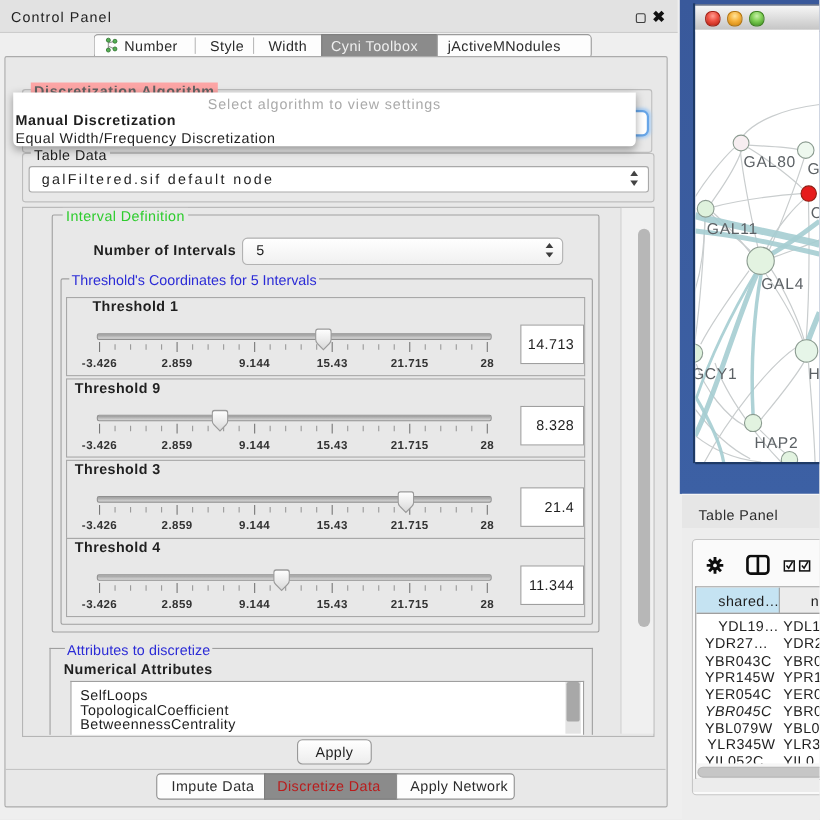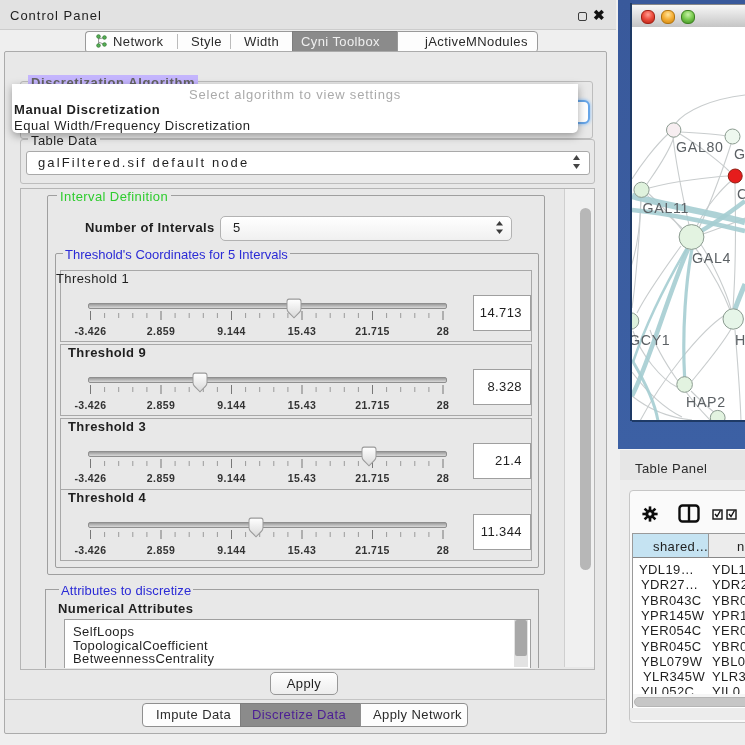--- a/index.html
+++ b/index.html
@@ -22,33 +22,33 @@
   <div class="abs" style="left:91.5px;top:3px;width:1px;height:15px;background:#bbb;"></div>
   <div class="abs" style="left:145px;top:3px;width:1px;height:15px;background:#bbb;"></div>
 
   <svg class="abs" style="left:10px;top:2px;" width="13" height="16" viewBox="0 0 13 16">
     <path d="M3.5 3.5 L3.5 12.5 M3.5 6 L9.5 4.5 M3.5 9 L9.5 11.5" stroke="#9a9a9a" stroke-width="1" fill="none"></path>
     <circle cx="3.5" cy="3.5" r="1.8" fill="#55b055" stroke="#347834" stroke-width="0.8"></circle>
     <circle cx="9.5" cy="4.5" r="1.8" fill="#55b055" stroke="#347834" stroke-width="0.8"></circle>
     <circle cx="3.5" cy="12.5" r="1.8" fill="#55b055" stroke="#347834" stroke-width="0.8"></circle>
     <circle cx="9.5" cy="11.5" r="1.8" fill="#55b055" stroke="#347834" stroke-width="0.8"></circle>
   </svg>
-  <div class="abs t13" style="left:28px;top:3px;font-weight:500;color:#2b2b2b;">Network</div>
+  <div class="abs t13" style="left:28px;top:3px;font-weight:500;color:#2b2b2b;">Number</div>
   <div class="abs t13" style="left:106px;top:3px;font-weight:500;color:#2b2b2b;">Style</div>
   <div class="abs t13" style="left:159px;top:3px;font-weight:500;color:#2b2b2b;">Width</div>
   <div class="abs" style="left:207px;top:0;width:105px;height:20px;background:#8b8b8b;border:1px solid #7e7e7e;"></div>
   <div class="abs t13" style="left:216px;top:3px;font-weight:500;color:#efefef;">Cyni Toolbox</div>
   <div class="abs" style="left:312px;top:0;width:139px;height:20px;background:#fdfdfd;border:1px solid #9a9a9a;border-radius:0 4px 4px 0;"></div>
-  <div class="abs t13" style="left:340px;top:3px;font-weight:500;color:#2b2b2b;">jActiveMNodules</div>
+  <div class="abs t13" style="left:322px;top:3px;font-weight:500;color:#2b2b2b;">jActiveMNodules</div>
 </div>
 
 <div class="abs" style="left:4px;top:51px;width:601px;height:681px;background:#e8e8e8;border:1px solid #ababab;border-radius:2px;"></div>
 
 <div class="abs" style="left:20px;top:81px;width:571px;height:56px;border:1px solid #bdbdbd;border-radius:3px;"></div>
-<div class="abs t13" style="left:28px;top:75px;background:#c4b5fd;padding:0 3px;font-weight:bold;color:#636363;letter-spacing:0.6px;">Discretization Algorithm</div>
+<div class="abs t13" style="left:28px;top:75px;background:#fca5a5;padding:0 3px;font-weight:bold;color:#636363;letter-spacing:0.6px;">Discretization Algorithm</div>
 
 <div class="abs" style="left:545px;top:100px;width:41px;height:20px;background:#fff;border:2px solid #67a5e7;border-radius:6px;box-shadow:0 0 3px 1px #a9cdf2;"></div>
 
 <div class="abs" style="left:20px;top:139px;width:573px;height:43px;border:1px solid #bdbdbd;border-radius:3px;"></div>
 <div class="abs t13" style="left:28px;top:133px;background:#e8e8e8;padding:0 3px;">Table Data</div>
 <div class="abs" style="left:26px;top:151px;width:562px;height:22px;background:#fff;border:1px solid #a9a9a9;border-radius:3px;"></div>
 <div class="abs t13" style="left:38px;top:155px;letter-spacing:2.1px;">galFiltered.sif default node</div>
 <svg class="abs" style="left:572px;top:155px;" width="9" height="14" viewBox="0 0 9 14">
   <path d="M4.5 0 L8 5 L1 5 Z" fill="#444"></path>
     <path d="M4.5 14 L8 9 L1 9 Z" fill="#444"></path>
@@ -64,21 +64,21 @@
 <div class="abs t13" style="left:233px;top:220px;">5</div>
 <svg class="abs" style="left:495px;top:221px;" width="9" height="13" viewBox="0 0 9 13">
   <path d="M4.5 0 L8 4.5 L1 4.5 Z" fill="#3c3c3c"></path>
     <path d="M4.5 13 L8 8.5 L1 8.5 Z" fill="#3c3c3c"></path>
 </svg>
 
 <div class="abs" style="left:55px;top:253px;width:482px;height:313px;border:1px solid #9f9f9f;border-radius:2px;"></div>
 <div class="abs t13" style="left:63px;top:247px;background:#e8e8e8;padding:0 2px;color:#2b2bd6;letter-spacing:0;">Threshold's Coordinates for 5 Intervals</div>
 
 <div class="abs" style="left:60px;top:270.0px;width:470px;height:70px;border:1px solid #a8a8a8;background:#e8e8e8;"></div>
-<div class="abs t13" style="left:56px;top:271.0px;font-weight:normal;">Threshold 1</div>
+<div class="abs t13" style="left:84px;top:271.0px;font-weight:bold;">Threshold 1</div>
 <div class="abs" style="left:88px;top:303.0px;width:357px;height:4px;background:linear-gradient(#9b9b9b,#d9d9d9);border:1px solid #8f8f8f;border-radius:2px;"></div>
 <svg class="abs" style="left:0;top:311.0px;" width="460" height="10" viewBox="0 0 460 10">
     <line x1="90.5" y1="0" x2="90.5" y2="9" stroke="#777" stroke-width="1"></line>
     <line x1="104.6" y1="2" x2="104.6" y2="7" stroke="#9a9a9a" stroke-width="1"></line>
     <line x1="118.7" y1="2" x2="118.7" y2="7" stroke="#9a9a9a" stroke-width="1"></line>
     <line x1="132.8" y1="2" x2="132.8" y2="7" stroke="#9a9a9a" stroke-width="1"></line>
     <line x1="146.9" y1="2" x2="146.9" y2="7" stroke="#9a9a9a" stroke-width="1"></line>
     <line x1="161.0" y1="0" x2="161.0" y2="9" stroke="#777" stroke-width="1"></line>
     <line x1="175.1" y1="2" x2="175.1" y2="7" stroke="#9a9a9a" stroke-width="1"></line>
     <line x1="189.2" y1="2" x2="189.2" y2="7" stroke="#9a9a9a" stroke-width="1"></line>
@@ -281,21 +281,21 @@
 
 <div class="abs" style="left:270px;top:672px;width:66px;height:21px;background:linear-gradient(#ffffff,#ededed);border:1px solid #989898;border-radius:5px;text-align:center;">
   <span class="t13" style="line-height:21px;">Apply</span></div>
 
 <div class="abs" style="left:5px;top:699px;width:600px;height:1px;background:#c4c4c4;"></div>
 
 <div id="bottabs" class="abs" style="left:142px;top:703px;height:22px;">
   <div class="abs" style="left:0;top:0;width:98px;height:22px;background:#fdfdfd;border:1px solid #8f8f8f;border-radius:4px 0 0 4px;"></div>
   <div class="abs t13" style="left:14px;top:4px;font-weight:500;color:#2b2b2b;">Impute Data</div>
   <div class="abs" style="left:98px;top:0;width:120px;height:22px;background:#8b8b8b;border:1px solid #7e7e7e;"></div>
-  <div class="abs t13" style="left:110px;top:4px;font-weight:500;color:#4c1d95;">Discretize Data</div>
+  <div class="abs t13" style="left:110px;top:4px;font-weight:500;color:#b91c1c;">Discretize Data</div>
   <div class="abs" style="left:218px;top:0;width:106px;height:22px;background:#fdfdfd;border:1px solid #8f8f8f;border-radius:0 4px 4px 0;"></div>
   <div class="abs t13" style="left:231px;top:4px;font-weight:500;color:#2b2b2b;">Apply Network</div>
 </div>
 
 <div class="abs" style="left:12px;top:84px;width:566px;height:49px;background:#fff;border-radius:0 0 5px 5px;
      box-shadow:0 3px 8px rgba(0,0,0,0.35);"></div>
 <div class="abs t13" style="left:0;top:87px;width:590px;text-align:center;color:#aaaaaa;letter-spacing:0.8px;">Select algorithm to view settings</div>
 <div class="abs t13" style="left:14px;top:102px;font-weight:bold;letter-spacing:0.6px;">Manual Discretization</div>
 <div class="abs t13" style="left:14px;top:118px;letter-spacing:0.55px;">Equal Width/Frequency Discretization</div>
 
@@ -405,31 +405,31 @@
 
 <div class="abs" style="left:632px;top:533px;width:113px;height:174px;background:#fff;border:1px solid #9a9a9a;border-right:none;overflow:hidden;">
   <div class="abs" style="left:0;top:0;width:75px;height:23px;background:#c5e3f2;border-right:1px solid #999;"></div>
   <div class="abs" style="left:76px;top:0;width:40px;height:23px;background:#ececec;"></div>
   <div class="abs" style="left:0;top:23px;width:113px;height:1px;background:#888;"></div>
   <div class="abs t13" style="left:20px;top:5px;">shared…</div>
   <div class="abs t13" style="left:104px;top:5px;">n…</div>
 </div>
 
 <div id="rows" class="abs" style="left:632px;top:558.5px;width:113px;height:138px;overflow:hidden;">
-    <div class="abs t13" style="left:7px;top:3.5px;">YDL19…</div>
+    <div class="abs t13" style="left:21px;top:3.5px;">YDL19…</div>
 <div class="abs t13" style="left:80px;top:3.5px;">YDL1</div>
 <div class="abs t13" style="left:9px;top:18.8px;">YDR27…</div>
 <div class="abs t13" style="left:80px;top:18.8px;">YDR2</div>
 <div class="abs t13" style="left:9px;top:34.1px;">YBR043C</div>
 <div class="abs t13" style="left:80px;top:34.1px;">YBR0</div>
 <div class="abs t13" style="left:9px;top:49.4px;">YPR145W</div>
 <div class="abs t13" style="left:80px;top:49.4px;">YPR1</div>
 <div class="abs t13" style="left:9px;top:64.7px;">YER054C</div>
 <div class="abs t13" style="left:80px;top:64.7px;">YER0</div>
-<div class="abs t13" style="left:9px;top:80.0px;">YBR045C</div>
+<div class="abs t13" style="left:9px;top:80.0px;font-style:italic;">YBR045C</div>
 <div class="abs t13" style="left:80px;top:80.0px;">YBR0</div>
 <div class="abs t13" style="left:9px;top:95.3px;text-align:right;">YBL079W</div>
 <div class="abs t13" style="left:80px;top:95.3px;">YBL0</div>
 <div class="abs t13" style="left:11px;top:110.6px;">YLR345W</div>
 <div class="abs t13" style="left:80px;top:110.6px;">YLR3</div>
 <div class="abs t13" style="left:9px;top:125.9px;">YIL052C</div>
 <div class="abs t13" style="left:80px;top:125.9px;text-decoration:underline;">YIL0</div>
   </div>
 
 <div class="abs" style="left:633px;top:694px;width:112px;height:13px;background:#f6f6f6;"></div>

